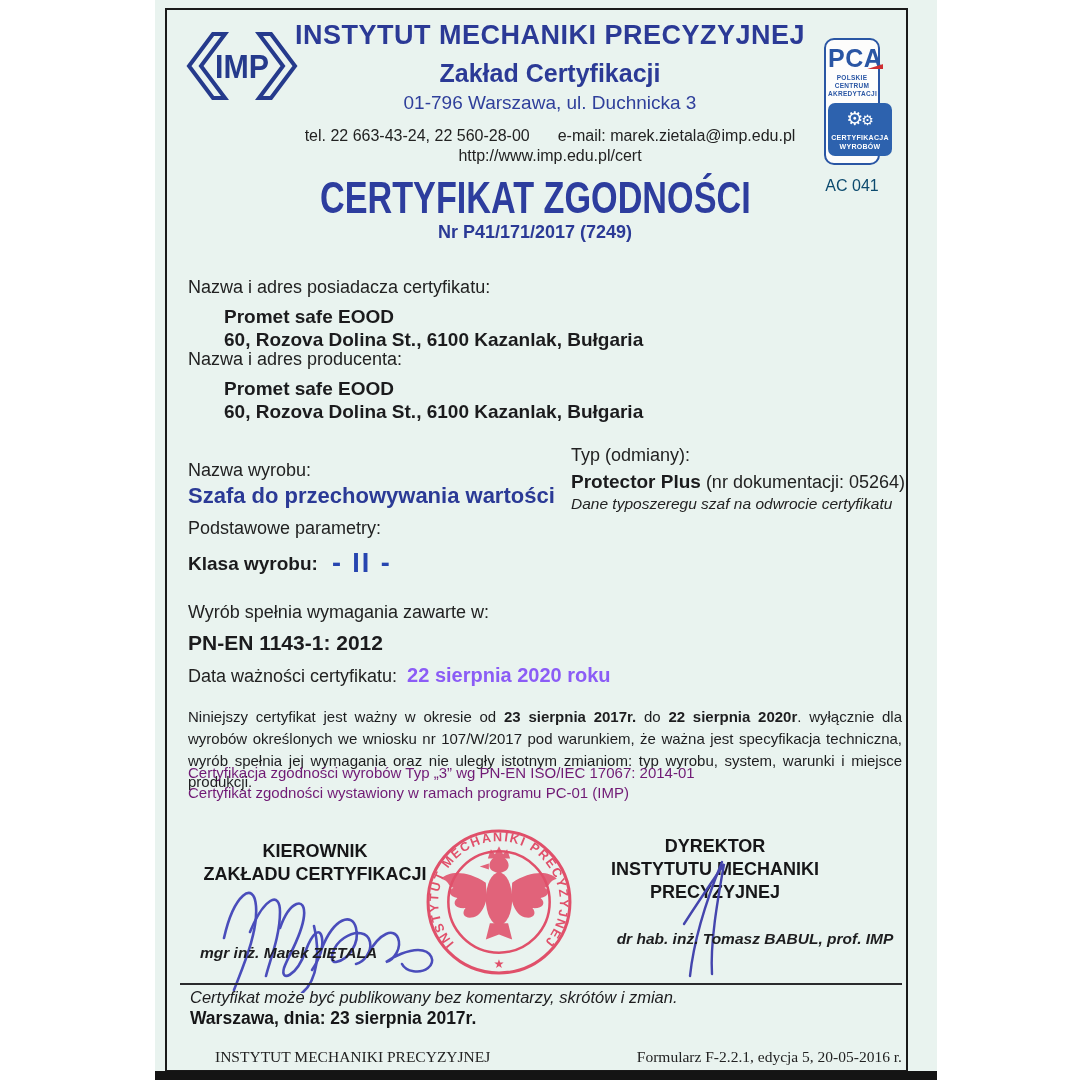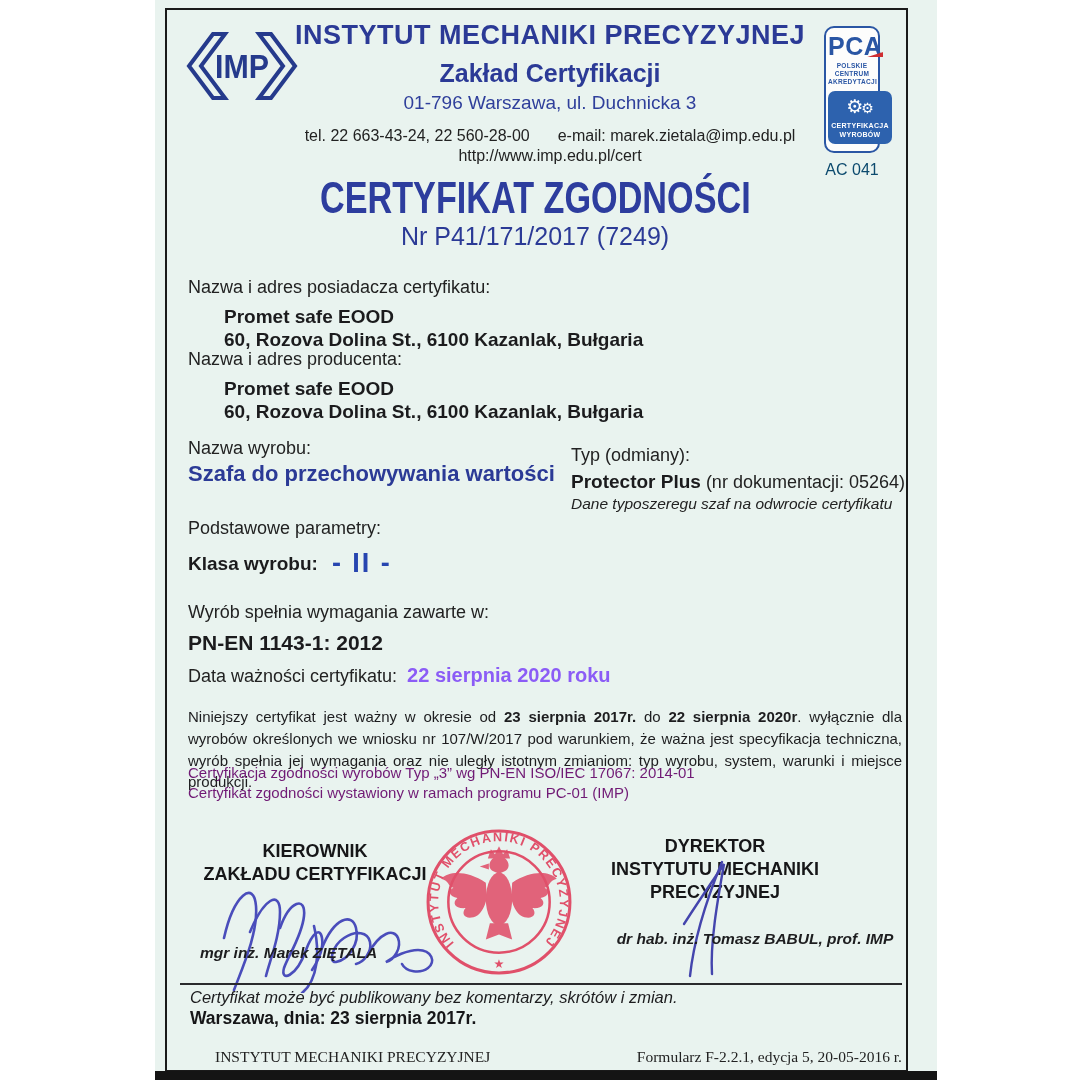--- a/index.html
+++ b/index.html
@@ -29,21 +29,21 @@
   .inst-title{font-size:27px;font-weight:bold;color:#2b3a96;letter-spacing:0.5px;}
   .dept-title{font-size:25px;font-weight:bold;color:#2b3a96;margin-top:8px;}
   .inst-addr{font-size:19px;color:#2f3f9b;margin-top:4px;}
   .contact-line{font-size:16px;color:#222;margin-top:13px;}
   .contact-line .email{margin-left:28px;margin-top:33px;}
   .website-line{font-size:16px;color:#222;margin-top:2px;}
 
   
   .pca-wrap{position:absolute;left:655px;top:26px;width:84px;text-align:center;}
   .pca-badge{
-    width:56px;margin:0 auto;background:#fdfdfc;border:2px solid #2a56a4;border-radius:10px;
+    width:56px;margin:12px auto;background:#fdfdfc;border:2px solid #2a56a4;border-radius:10px;
     padding:6px 2px 7px 2px;box-sizing:border-box;
   }
   .pca-acronym{font-size:25px;font-weight:bold;color:#2a56a4;letter-spacing:0.5px;line-height:24px;position:relative;display:inline-block;}
   .pca-acronym::after{
     content:"";position:absolute;right:-1px;bottom:1px;width:16px;height:5px;
     background:#cf2e31;clip-path:polygon(0 100%,100% 0,100% 100%);
   }
   .pca-org{font-size:6.5px;font-weight:bold;color:#2a56a4;line-height:8px;margin-top:3px;letter-spacing:0.3px;}
   .pca-inner{
     margin:5px auto 0 auto;width:64px;background:#2d62ae;border-radius:7px;
@@ -55,30 +55,30 @@
   .pca-cert{font-size:7px;font-weight:bold;line-height:8.5px;margin-top:3px;letter-spacing:0.3px;}
   .pca-ac{font-size:16px;color:#0c4a6e;margin-top:8px;}
 
   
   .title-row{position:absolute;left:0;top:172px;width:760px;text-align:center;}
   .cert-title{
     display:inline-block;font-size:45px;font-weight:bold;color:#2d3d9e;
     transform:scaleX(0.76);transform-origin:center;letter-spacing:0px;
   }
   .cert-no-row{position:absolute;left:0;top:222px;width:760px;text-align:center;}
-  .cert-no{font-size:25px;font-weight:normal;color:#2b3a96;}
+  .cert-no{font-size:18px;font-weight:bold;color:#2b3a96;}
 
   
   .field-label{font-size:18px;color:#222;}
   .bold-line{font-size:19px;font-weight:bold;color:#1b1b1d;line-height:23px;margin-left:36px;}
   .blk{position:absolute;left:33px;}
   .holder-blk{top:277px;}
   .producer-blk{top:349px;}
   .gap6{height:7px;}
-  .product-blk{top:438px;}
+  .product-blk{top:460px;}
   .product-name{font-size:22px;font-weight:bold;color:#2b3a96;margin-top:2px;}
   .type-blk{position:absolute;left:416px;top:445px;}
   .type-name-line{margin-top:5px;font-size:18px;color:#222;}
   .type-name{font-size:19px;font-weight:bold;color:#1b1b1d;}
   .type-note{font-size:15.5px;font-style:italic;color:#222;margin-top:2px;}
   .params-blk{top:518px;}
   .class-line{margin-top:9px;}
   .class-label{font-size:19px;font-weight:bold;color:#1b1b1d;}
   .class-value{font-size:27px;font-weight:bold;color:#2745b0;margin-left:14px;letter-spacing:2px;vertical-align:-2px;}
   .req-blk{top:602px;}

